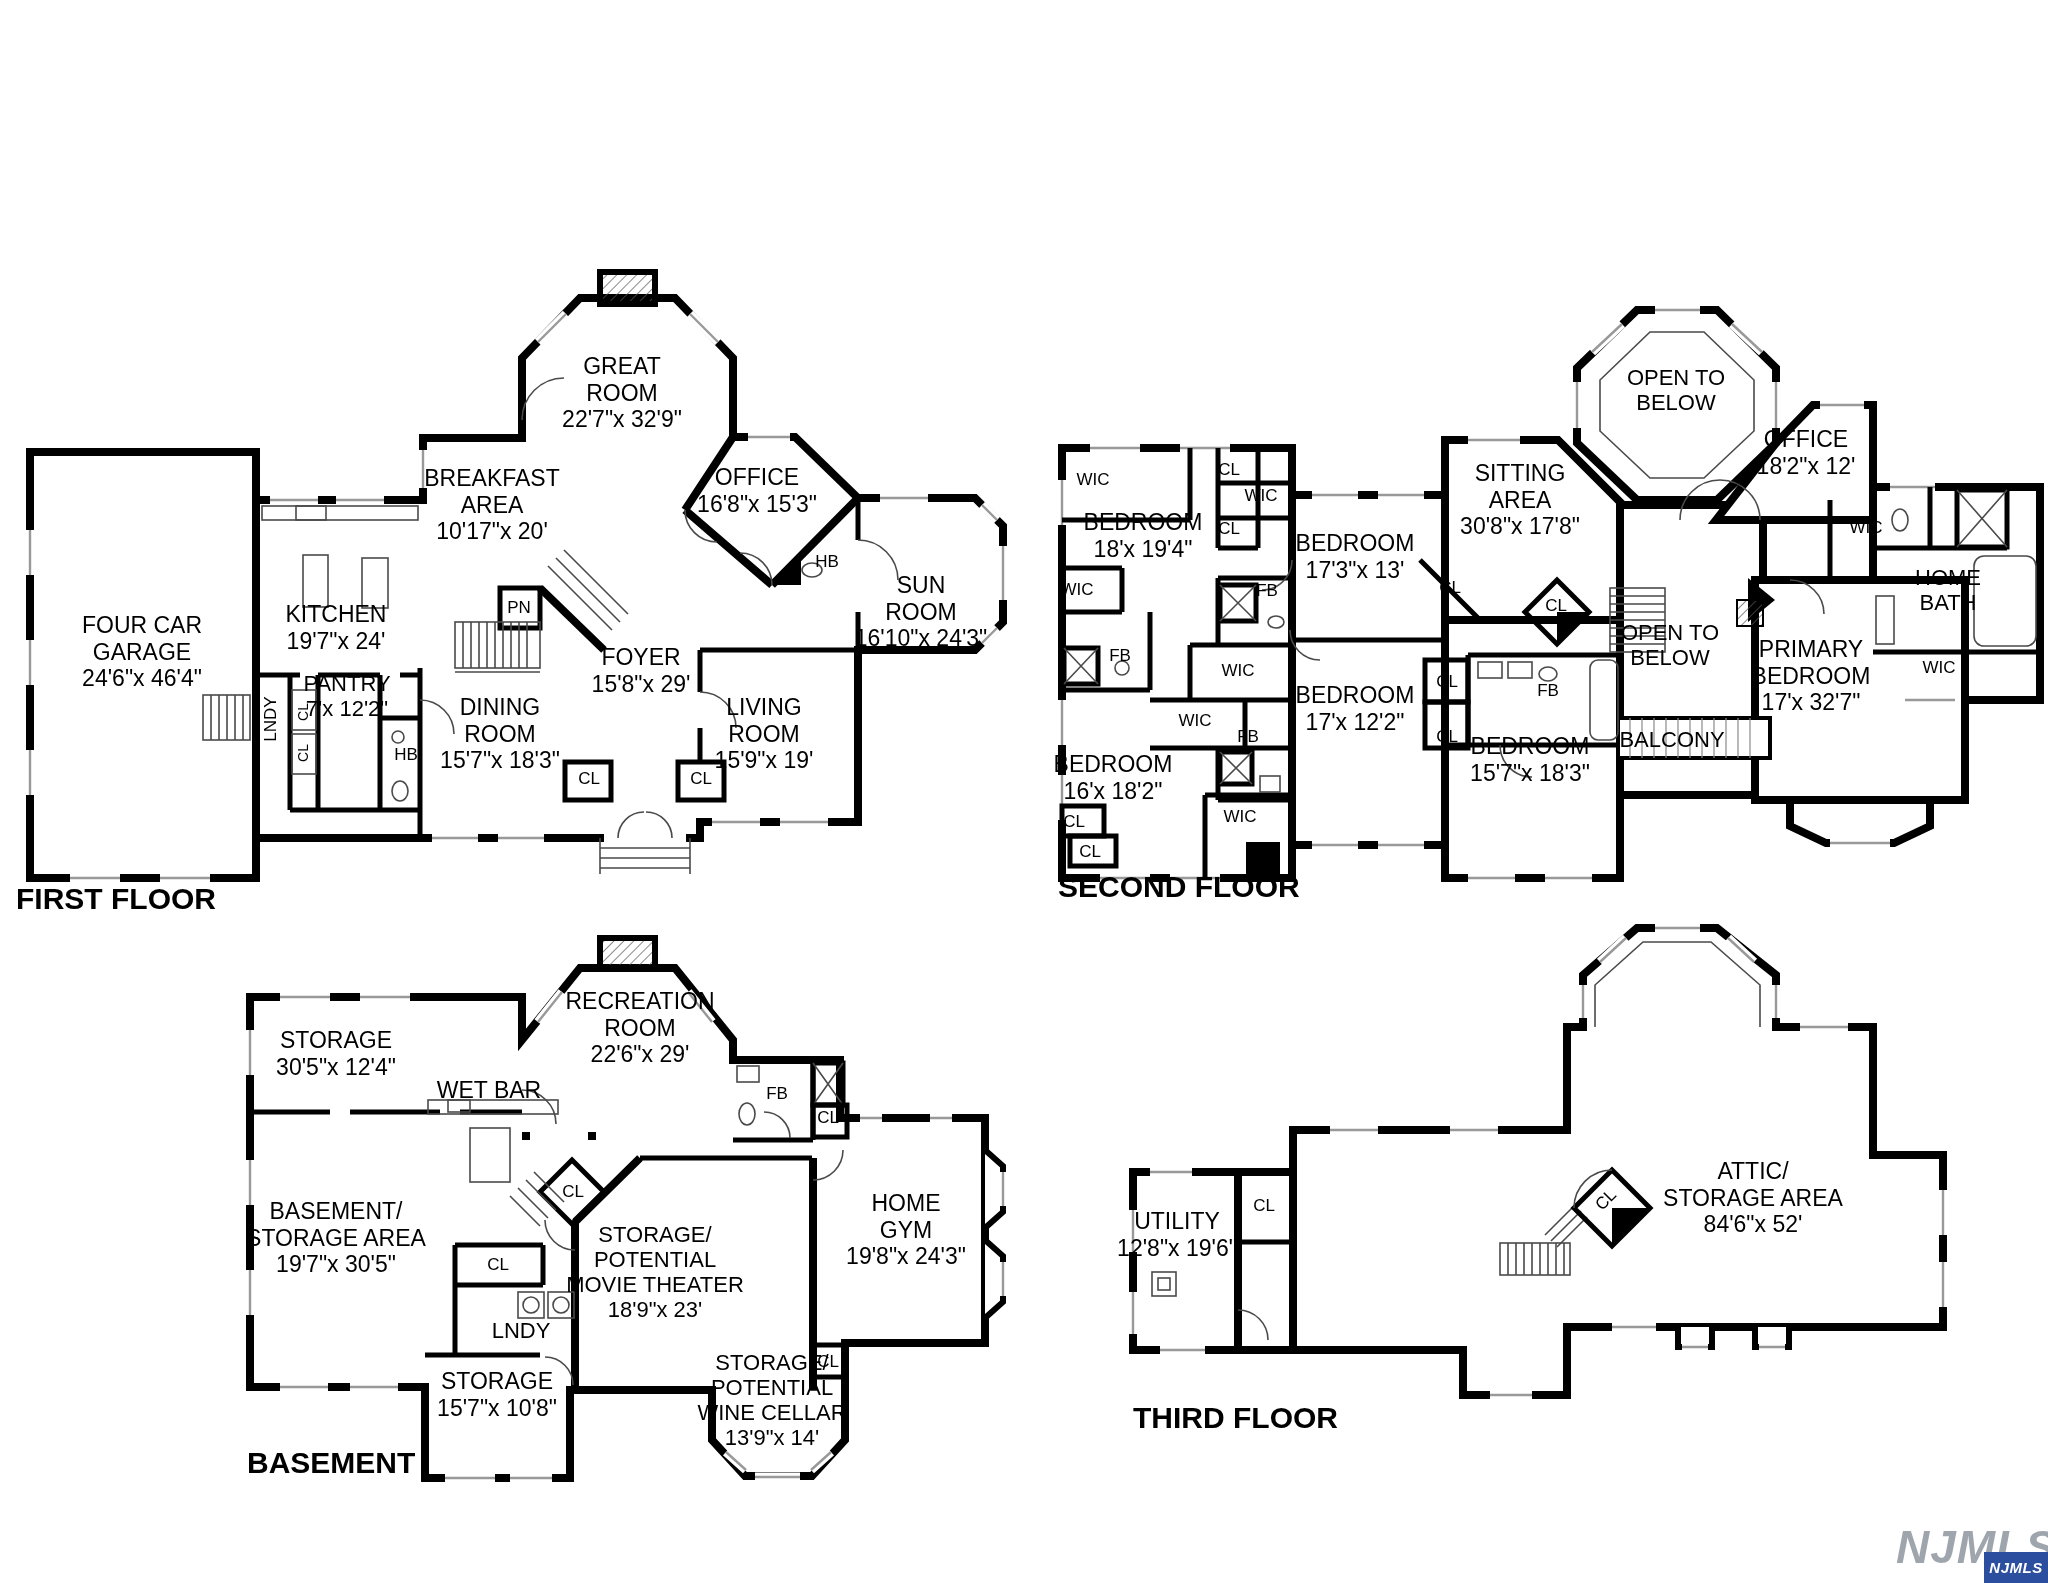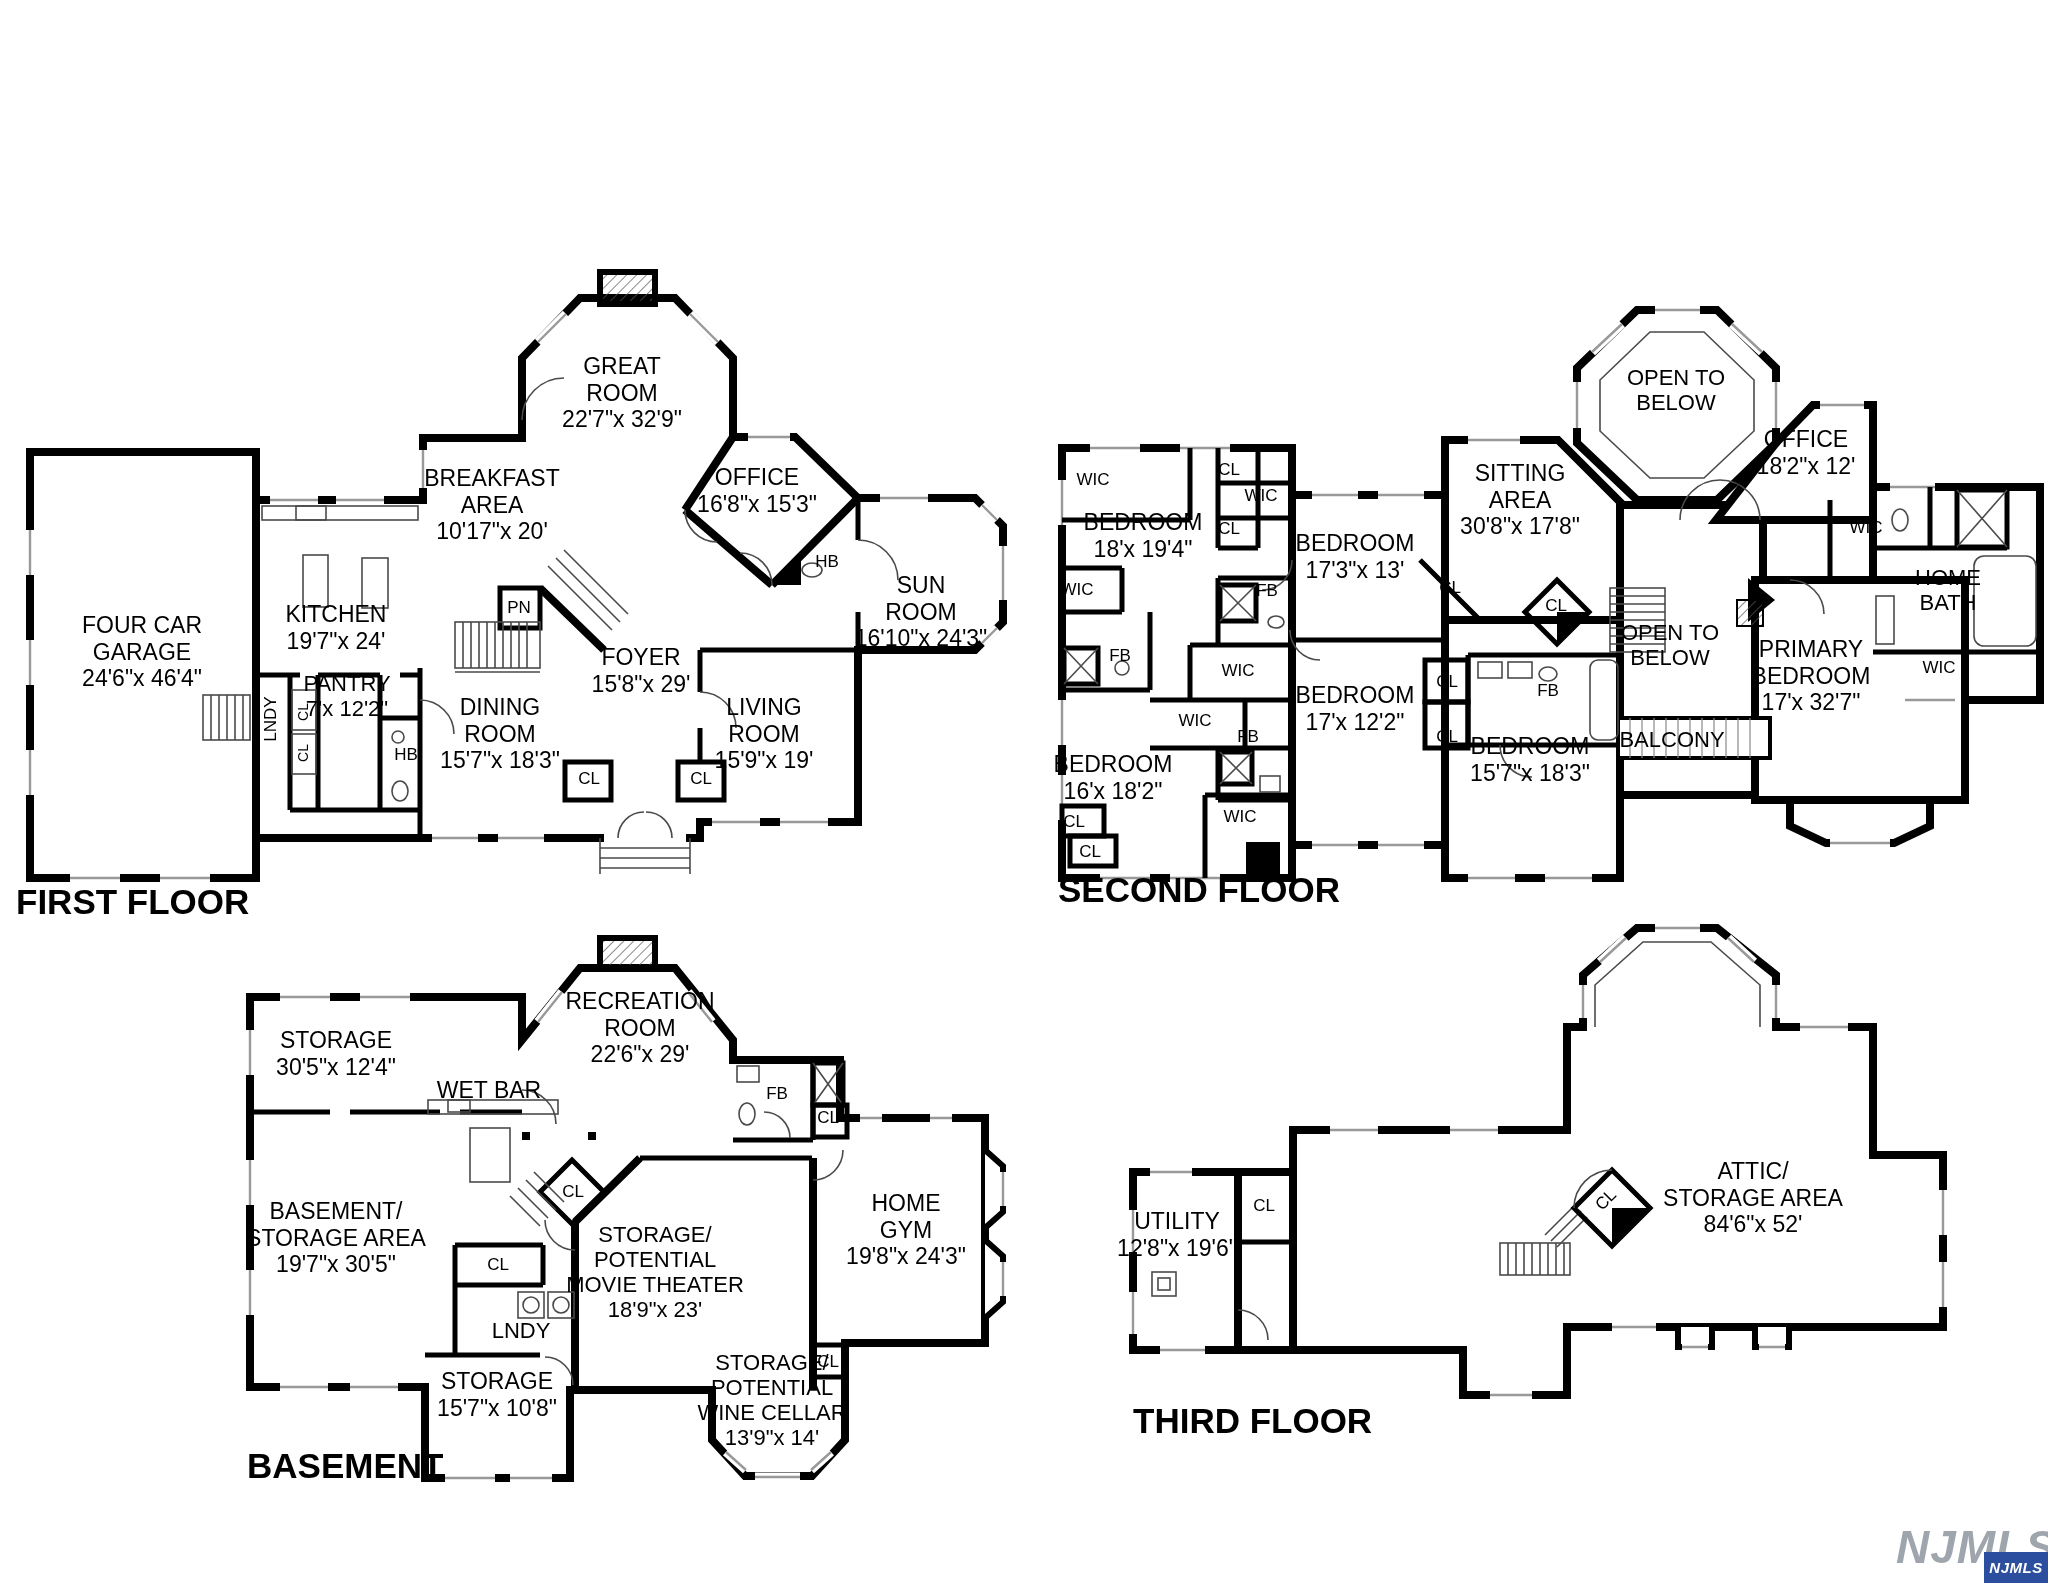--- a/index.html
+++ b/index.html
@@ -9,21 +9,21 @@
   .page-title{position:absolute;left:1032px;top:130px;transform:translate(-50%,-50%);
           font-size:128px;font-weight:400;letter-spacing:2px;white-space:nowrap}
   svg.plan{position:absolute;left:0;top:0;width:2048px;height:1583px}
   .lbl{position:absolute;left:var(--x);top:var(--y);transform:translate(-50%,-50%);
        text-align:center;white-space:pre-line;font-size:23px;line-height:1.16}
   .md{font-size:22px;line-height:1.14}
   .sm{font-size:17px;line-height:1.05}
   .xs{font-size:14px;line-height:1}
   .vert{transform:translate(-50%,-50%) rotate(-90deg)}
   .rot45{transform:translate(-50%,-50%) rotate(-45deg)}
-  .floor-title{position:absolute;left:var(--x);top:var(--y);font-size:35px;font-weight:700;white-space:nowrap}
+  .floor-title{position:absolute;left:var(--x);top:var(--y);font-size:30px;font-weight:700;white-space:nowrap}
   .disc{position:absolute;top:1588px;left:1558px;width:430px;text-align:right;
         font-family:"Liberation Serif",serif;font-size:14px;line-height:1.12;color:#222;z-index:2}
   .wm{position:absolute;left:1896px;top:1520px;font-size:46px;font-weight:700;font-style:italic;
       color:#8f969e;letter-spacing:1px;opacity:.85;z-index:3}
   .logo{position:absolute;left:1984px;top:1552px;width:64px;height:31px;background:#2b4f9e;color:#fff;
         display:flex;align-items:center;justify-content:center;font-size:15px;font-weight:700;
         font-style:italic;letter-spacing:.5px;z-index:4}
   
   .ow{fill:#fff;stroke:#000;stroke-width:8}
   .ow6{fill:#fff;stroke:#000;stroke-width:6}

